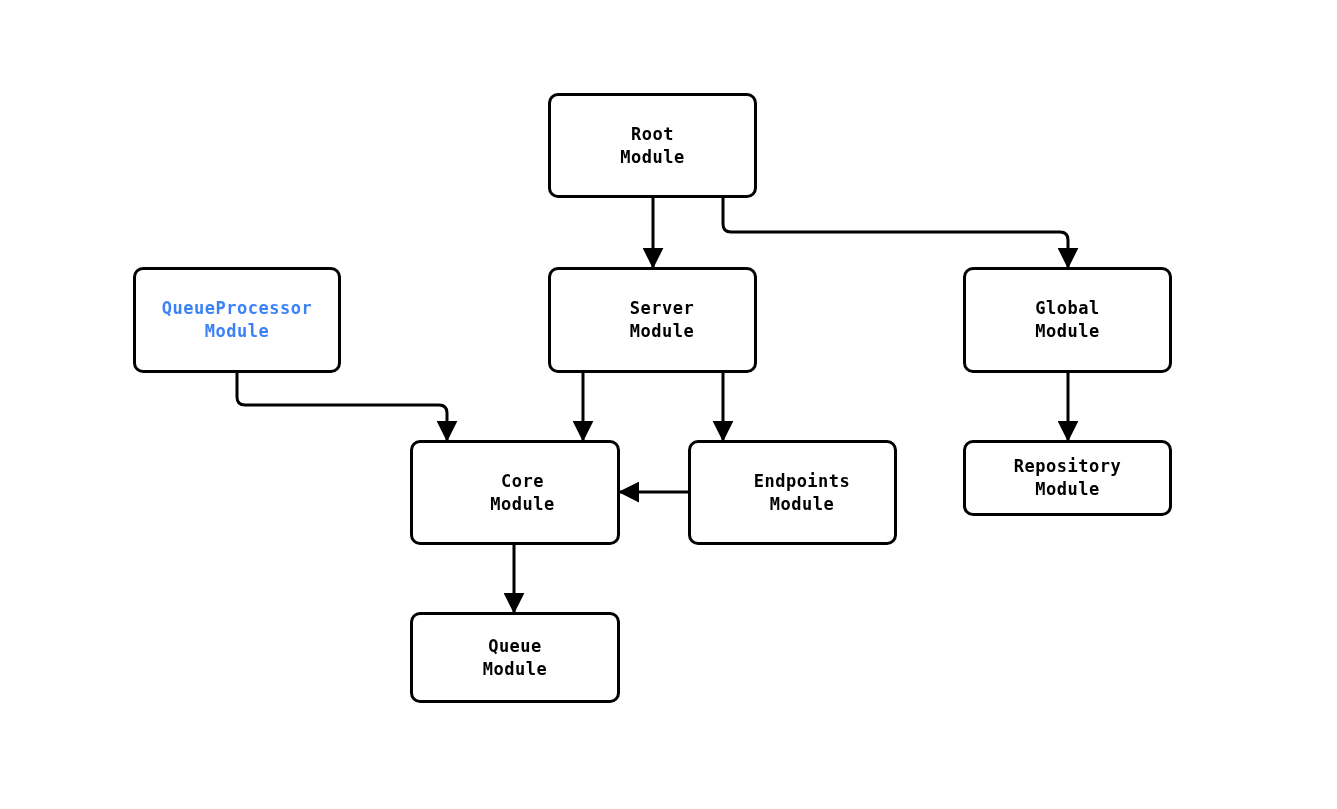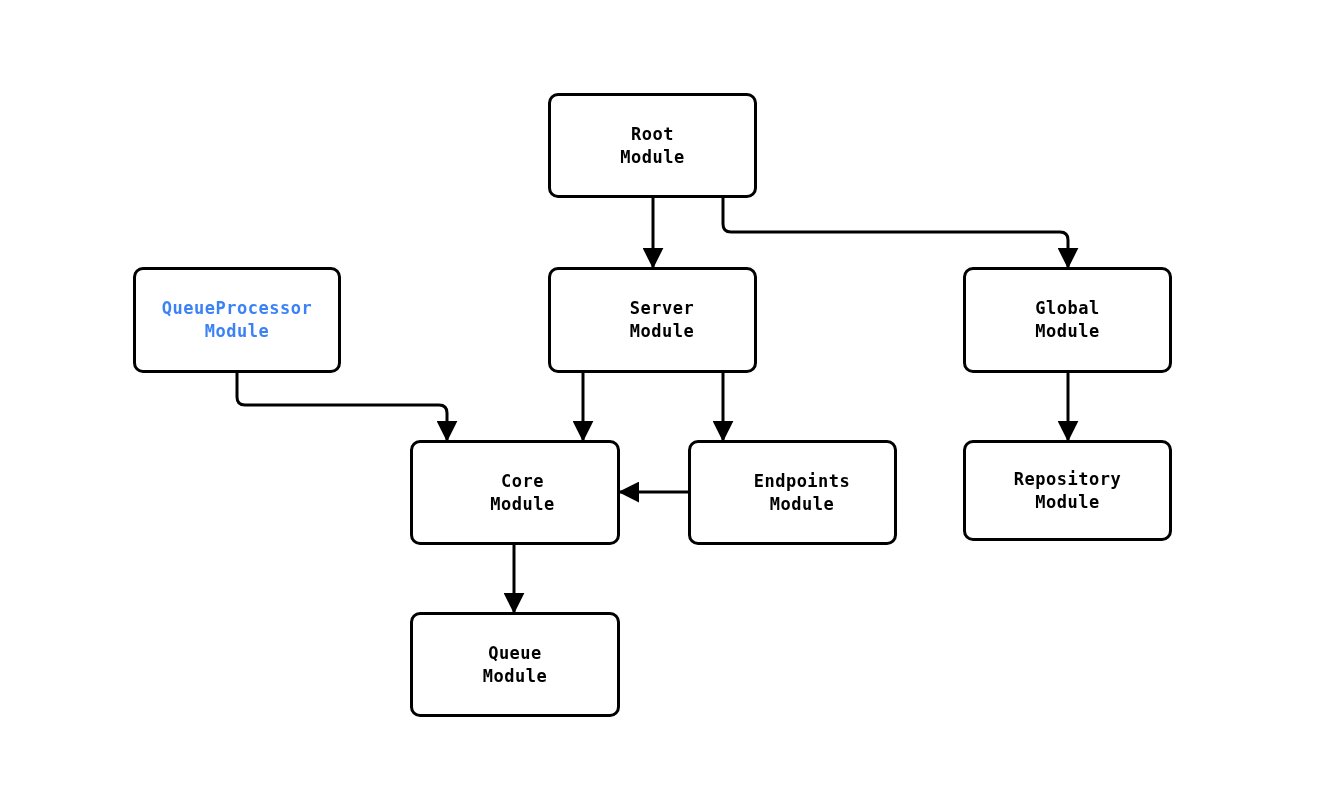--- a/index.html
+++ b/index.html
@@ -93,26 +93,26 @@
           <span>Core</span>
           <span>Module</span>
         </div>
       </div>
       <div class="node" style="left: 688px; top: 440px; width: 209px; height: 105px; border-color: rgb(0, 0, 0); background: rgb(255, 255, 255);">
         <div class="label" style="color: rgb(0, 0, 0); margin-left: 19px;">
           <span>Endpoints</span>
           <span>Module</span>
         </div>
       </div>
-      <div class="node" style="left: 963px; top: 440px; width: 209px; height: 101px; border-color: rgb(0, 0, 0); background: rgb(255, 255, 255); text-align: center;">
+      <div class="node" style="left: 963px; top: 440px; width: 209px; height: 76px; border-color: rgb(0, 0, 0); background: rgb(255, 255, 255); text-align: center;">
         <div class="label" style="color: rgb(0, 0, 0);">
           <span>Repository</span>
           <span>Module</span>
         </div>
       </div>
-      <div class="node" style="left: 410px; top: 612px; width: 210px; height: 105px; border-color: rgb(0, 0, 0); background: rgb(255, 255, 255);">
+      <div class="node" style="left: 410px; top: 612px; width: 210px; height: 91px; border-color: rgb(0, 0, 0); background: rgb(255, 255, 255);">
         <div class="label" style="color: rgb(0, 0, 0);">
           <span>Queue</span>
           <span>Module</span>
         </div>
       </div>
     </div>
 </div>
 
 </body></html>

